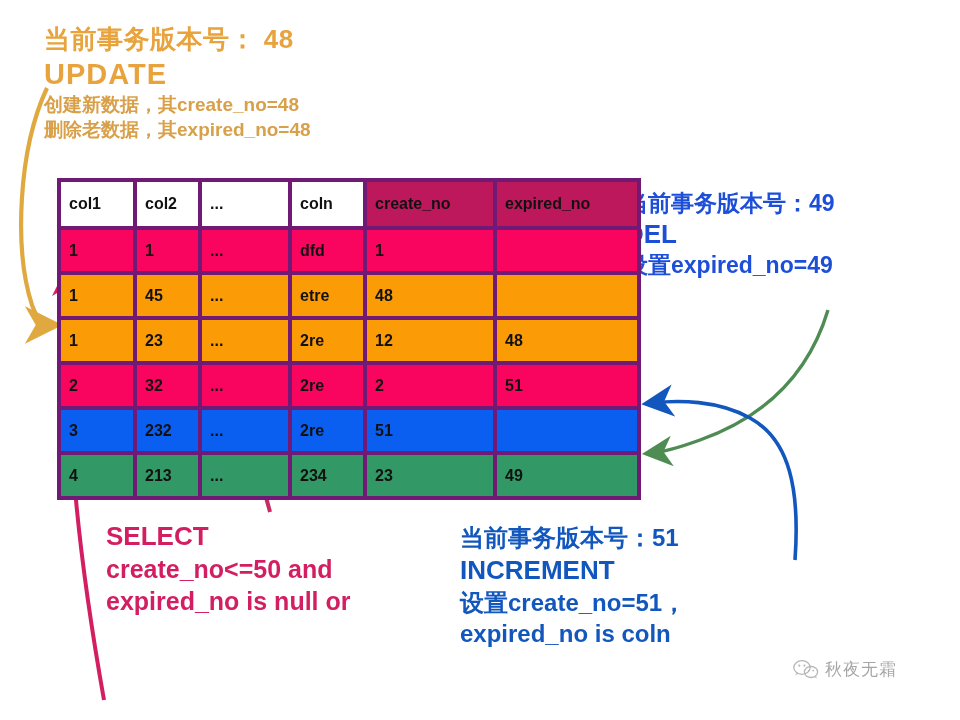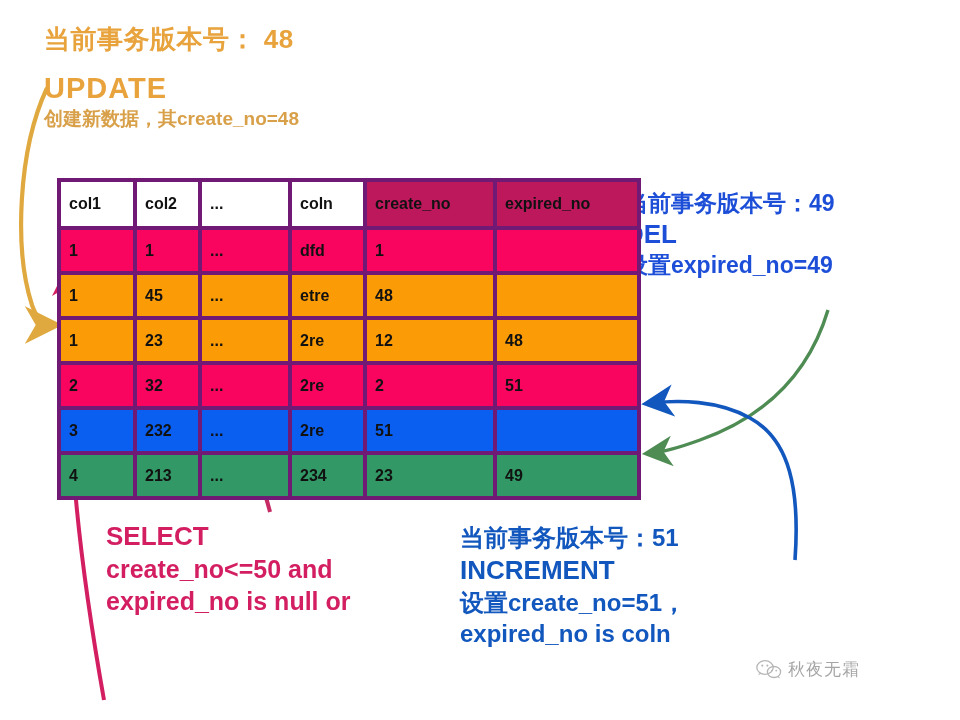--- a/index.html
+++ b/index.html
@@ -21,21 +21,21 @@
     position: absolute;
     white-space: nowrap;
     line-height: 1.18;
     font-weight: bold;
   }
   .anno .ln { display: block; }
 
   
   #anno-update { left: 44px; top: 24px; color: #e8a33d; }
   #anno-update .l1 { font-size: 26px; letter-spacing: .5px; }
-  #anno-update .l2 { font-size: 29px; letter-spacing: 1px; margin-top: 16px; }
+  #anno-update .l2 { font-size: 29px; letter-spacing: 1px; margin-top: 2px; }
   #anno-update .l3,
   #anno-update .l4 { font-size: 19px; color: #d9a04a; margin-top: 3px; }
 
   
   #anno-del { left: 625px; top: 190px; color: #1d4ed8; }
   #anno-del .l1 { font-size: 23px; }
   #anno-del .l2 { font-size: 26px; margin-top: 2px; }
   #anno-del .l3 { font-size: 23px; margin-top: 2px; }
 
   
@@ -88,21 +88,21 @@
   #arrows {
     position: absolute;
     left: 0; top: 0;
     width: 960px; height: 720px;
     pointer-events: none;
   }
 
   
   #watermark {
     position: absolute;
-    left: 756px;
+    left: 793px;
     top: 658px;
     display: flex;
     align-items: center;
     gap: 6px;
     opacity: .62;
   }
   #watermark .wm-text {
     font-size: 17px;
     color: #6f6f6f;
     letter-spacing: 1px;
@@ -137,20 +137,21 @@
 
     <path d="M828,310 C810,370 770,415 700,440 C678,448 662,452 652,453" fill="none" stroke="#4f8c54" stroke-width="3.4" marker-end="url(#ah-green)"></path>
 
     <path d="M795,560 C800,490 790,440 750,418 C718,400 678,400 652,403" fill="none" stroke="#1257bd" stroke-width="3.6" marker-end="url(#ah-blue)"></path>
   </svg>
 
   <div class="anno" id="anno-update">
     <span class="ln l1">当前事务版本号： 48</span>
     <span class="ln l2">UPDATE</span>
     <span class="ln l3">创建新数据，其create_no=48</span>
+    <span class="ln l4">删除老数据，其expired_no=48</span>
   </div>
 
   <div class="anno" id="anno-del">
     <span class="ln l1">当前事务版本号：49</span>
     <span class="ln l2">DEL</span>
     <span class="ln l3">设置expired_no=49</span>
   </div>
 
   <div class="anno" id="anno-select">
     <span class="ln l2">SELECT</span>

